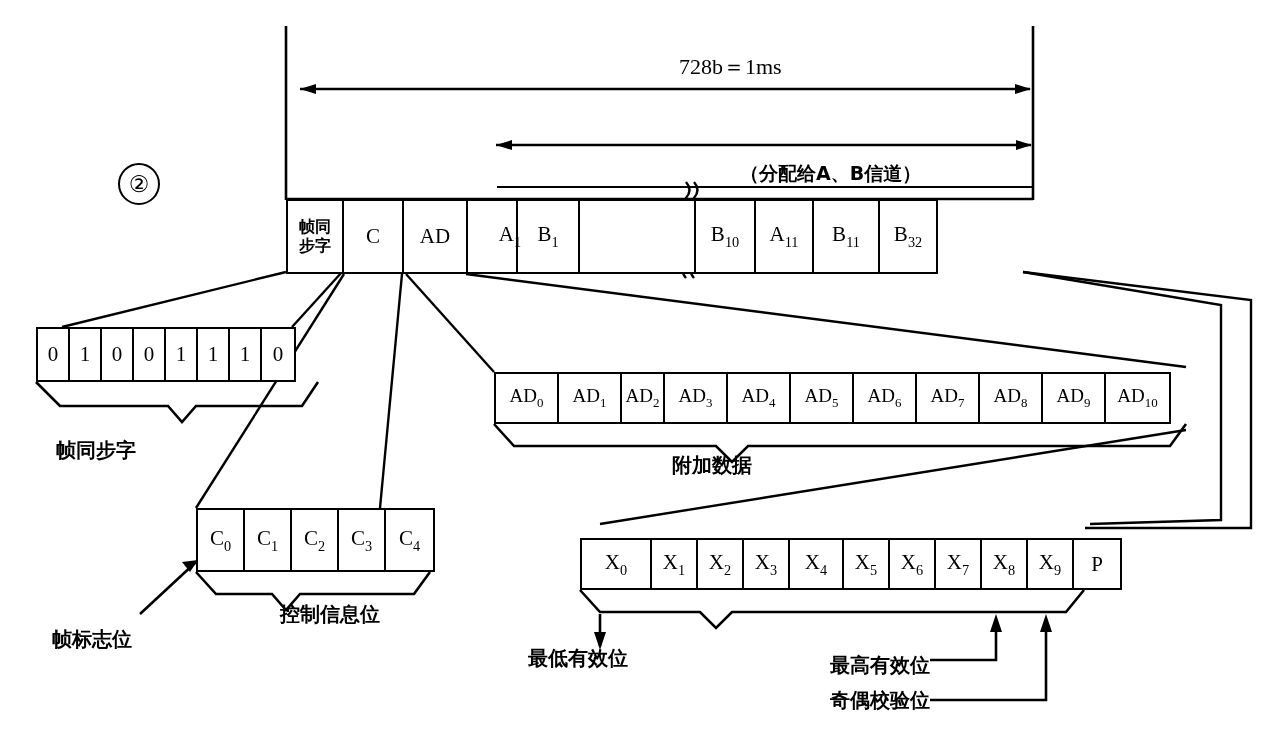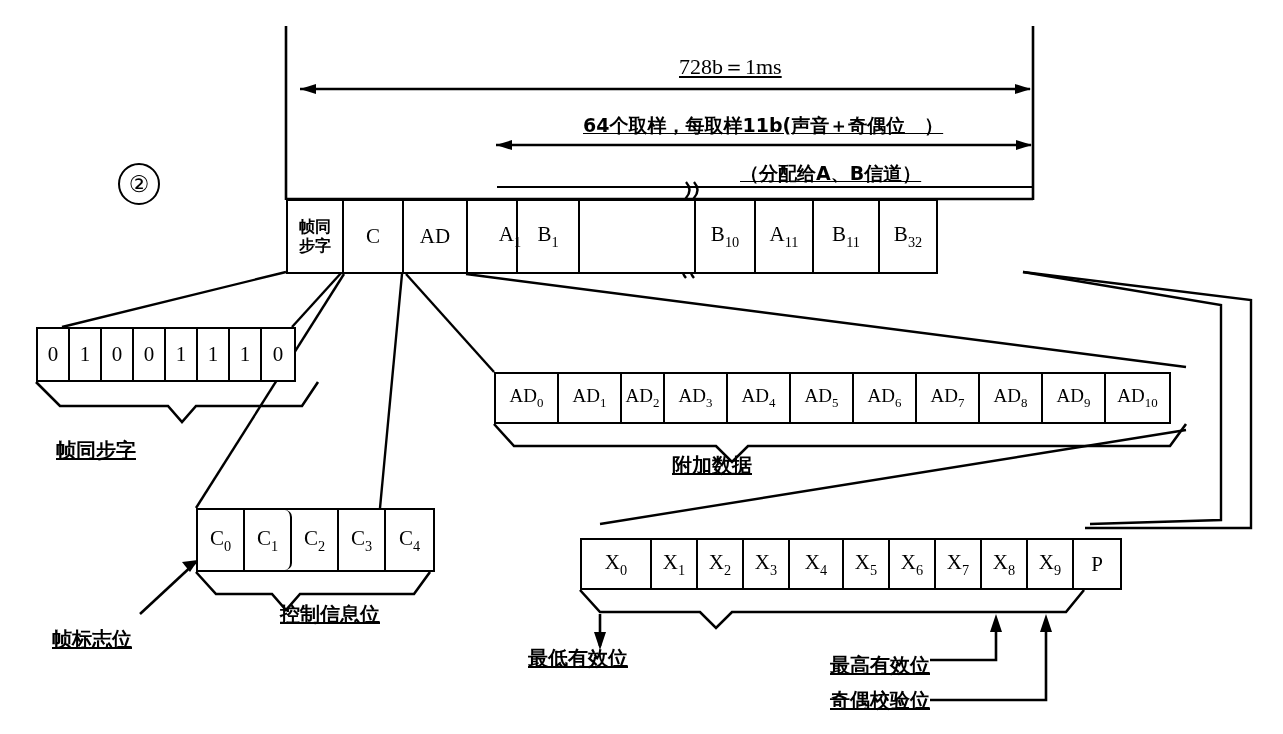--- a/index.html
+++ b/index.html
@@ -1,20 +1,20 @@
 <!DOCTYPE html>
 <html><head>
 <meta charset="utf-8">
 <style>
   html,body{margin:0;padding:0;background:#fff;}
   body{width:1283px;height:734px;position:relative;overflow:hidden;
        font-family:"Liberation Serif","DejaVu Serif",serif;color:#000;}
   #stage{position:absolute;left:0;top:0;width:1283px;height:734px;}
   svg.lines{position:absolute;left:0;top:0;width:1283px;height:734px;pointer-events:none;}
-  .tx{position:absolute;white-space:nowrap;line-height:1;text-decoration:underline;}
+  .tx{position:absolute;white-space:nowrap;line-height:1;}
   .cjk{font-family:"DejaVu Sans","Liberation Sans",sans-serif;font-weight:bold;}
   
   .row{position:absolute;display:flex;box-sizing:border-box;
        border:2.5px solid #000;background:#fff;}
   .row > .cell{box-sizing:border-box;border-right:2.5px solid #000;
        display:flex;align-items:center;justify-content:center;
        position:relative;overflow:visible;}
   .row > .cell:last-child{border-right:none;}
   .cell .lab{font-size:21px;white-space:nowrap;}
   .cell .lab.sm{font-size:19px;}
@@ -106,21 +106,20 @@
 
     <g stroke="#000" stroke-width="2.6" fill="none">
       <polyline points="930,700 1046,700 1046,630"></polyline>
       <polygon points="1046,614 1040,632 1052,632" fill="#000" stroke="none"></polygon>
     </g>
   </svg>
 
   <div class="circnum" style="left:118px;top:163px;">②</div>
 
   <div class="tx hdr" style="left:679px;top:56px;">728b＝1ms</div>
-  <div class="tx hdr cjk" style="left:583px;top:116px;">64个取样，每取样11b(声音＋奇偶位　）</div>
   <div class="tx hdr cjk" style="left:740px;top:164px;">（分配给A、B信道）</div>
 
   <div class="row" id="frame-row" style="left:286px;top:199px;height:75px;">
       <div class="cell" style="width: 56px;">
         <div class="cjkcell">
           <div>帧同</div>
           <div>步字</div>
         </div>
       </div>
       <div class="cell" style="width: 60px;">
@@ -177,21 +176,21 @@
       <div class="cell" style="width: 32px;">
         <span class="lab">0</span>
       </div>
     </div>
   <div class="tx cjk" style="left:56px;top:440px;font-size:20px;">帧同步字</div>
 
   <div class="row" id="ctrl-row" style="left:196px;top:508px;height:64px;">
       <div class="cell" style="width: 47px;">
         <span class="lab">C<span class="sub">0</span></span>
       </div>
-      <div class="cell" style="width: 47px; border-radius: 7px;">
+      <div class="cell" style="width: 47px;">
         <span class="lab">C<span class="sub">1</span></span>
       </div>
       <div class="cell" style="width: 47px;">
         <span class="lab">C<span class="sub">2</span></span>
       </div>
       <div class="cell" style="width: 47px;">
         <span class="lab">C<span class="sub">3</span></span>
       </div>
       <div class="cell" style="width: 47px;">
         <span class="lab">C<span class="sub">4</span></span>

